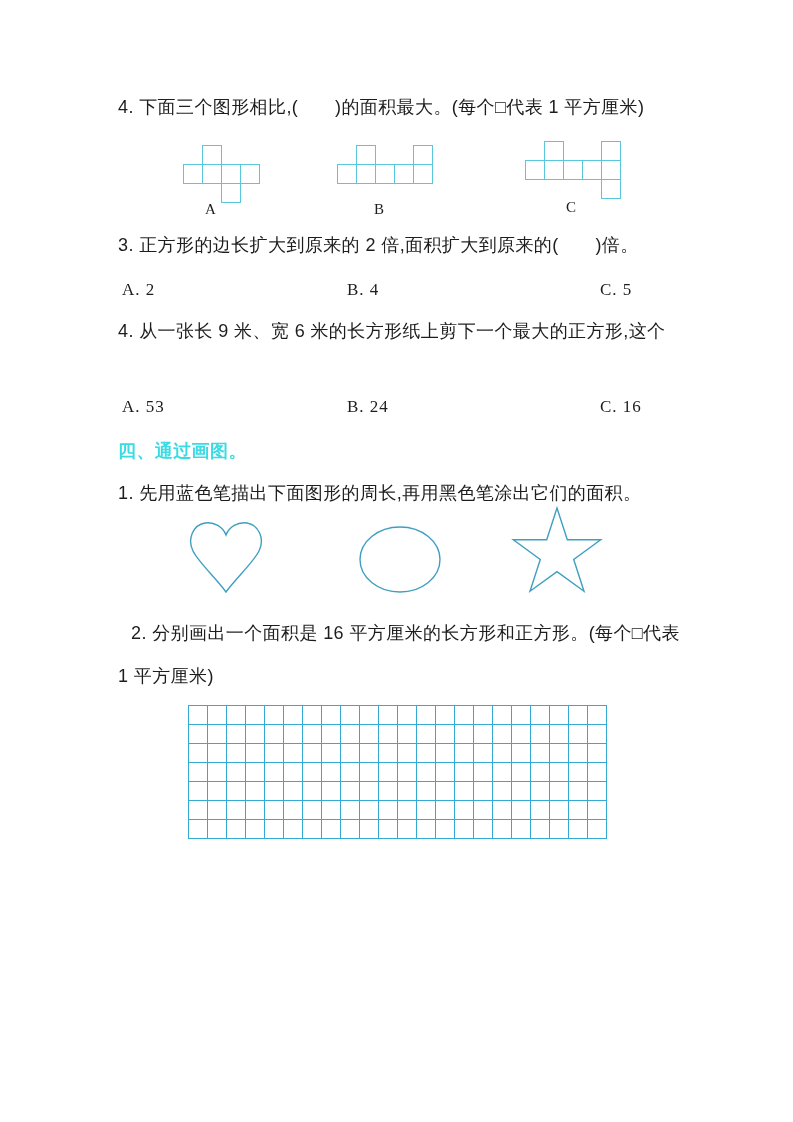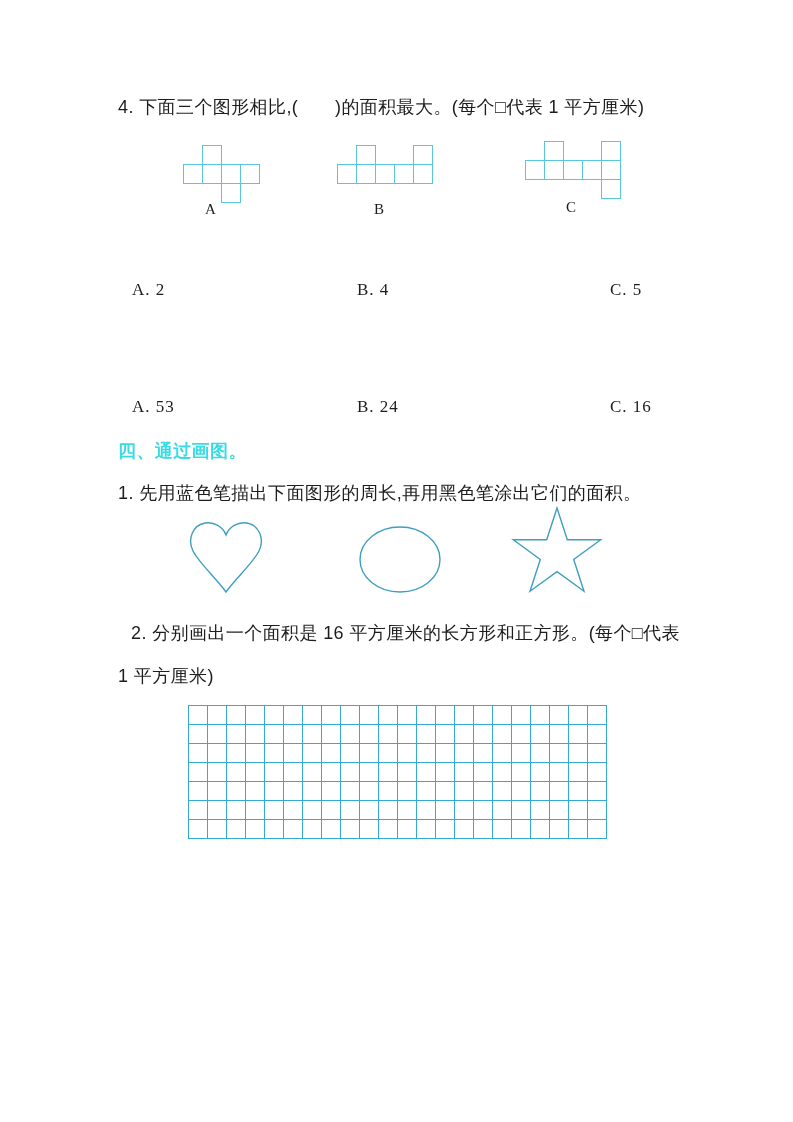--- a/index.html
+++ b/index.html
@@ -26,21 +26,21 @@
   #q2-text{top:96px;}
   #q3-text{top:234px;}
   #q4-line1{top:320px;}
   #q4-line2{top:362px;}
   #s4-heading{top:440px;color:var(--accent);font-weight:bold;}
   #s4q1-text{top:482px;}
   #s4q2-line1{top:622px;margin-left:13px;}
   #s4q2-line2{top:665px;}
   #followup{top:855px;}
 
-  .opt-row{position:absolute;left:14px;top:0;width:771px;height:24px;}
+  .opt-row{position:absolute;left:4px;top:0;width:771px;height:24px;}
   #opts-q3{top:280px;}
   #opts-q4{top:397px;}
   .opt{
     position:absolute;top:0;
     font-family:"Liberation Serif","DejaVu Serif",serif;
     font-size:17px;letter-spacing:1px;
   }
   .opt.a{left:118px;}
   .opt.b{left:343px;}
   .opt.c{left:596px;}
@@ -103,27 +103,29 @@
       <div class="cell" style="left: 19px; top: 19px;"></div>
       <div class="cell" style="left: 38px; top: 19px;"></div>
       <div class="cell" style="left: 57px; top: 19px;"></div>
       <div class="cell" style="left: 76px; top: 19px;"></div>
       <div class="cell" style="left: 76px; top: 38px;"></div>
     </div>
   <div class="fig-label" id="labelA">A</div>
   <div class="fig-label" id="labelB">B</div>
   <div class="fig-label" id="labelC">C</div>
 
+  <div class="line" id="q3-text">3. 正方形的边长扩大到原来的 2 倍,面积扩大到原来的(　　)倍。</div>
 
   <div class="opt-row" id="opts-q3">
     <span class="opt a">A. 2</span>
     <span class="opt b">B. 4</span>
     <span class="opt c">C. 5</span>
   </div>
 
+  <div class="line" id="q4-line1">4. 从一张长 9 米、宽 6 米的长方形纸上剪下一个最大的正方形,这个</div>
 
   <div class="opt-row" id="opts-q4">
     <span class="opt a">A. 53</span>
     <span class="opt b">B. 24</span>
     <span class="opt c">C. 16</span>
   </div>
 
   <div class="line" id="s4-heading">四、通过画图。</div>
 
   <div class="line" id="s4q1-text">1. 先用蓝色笔描出下面图形的周长,再用黑色笔涂出它们的面积。</div>

